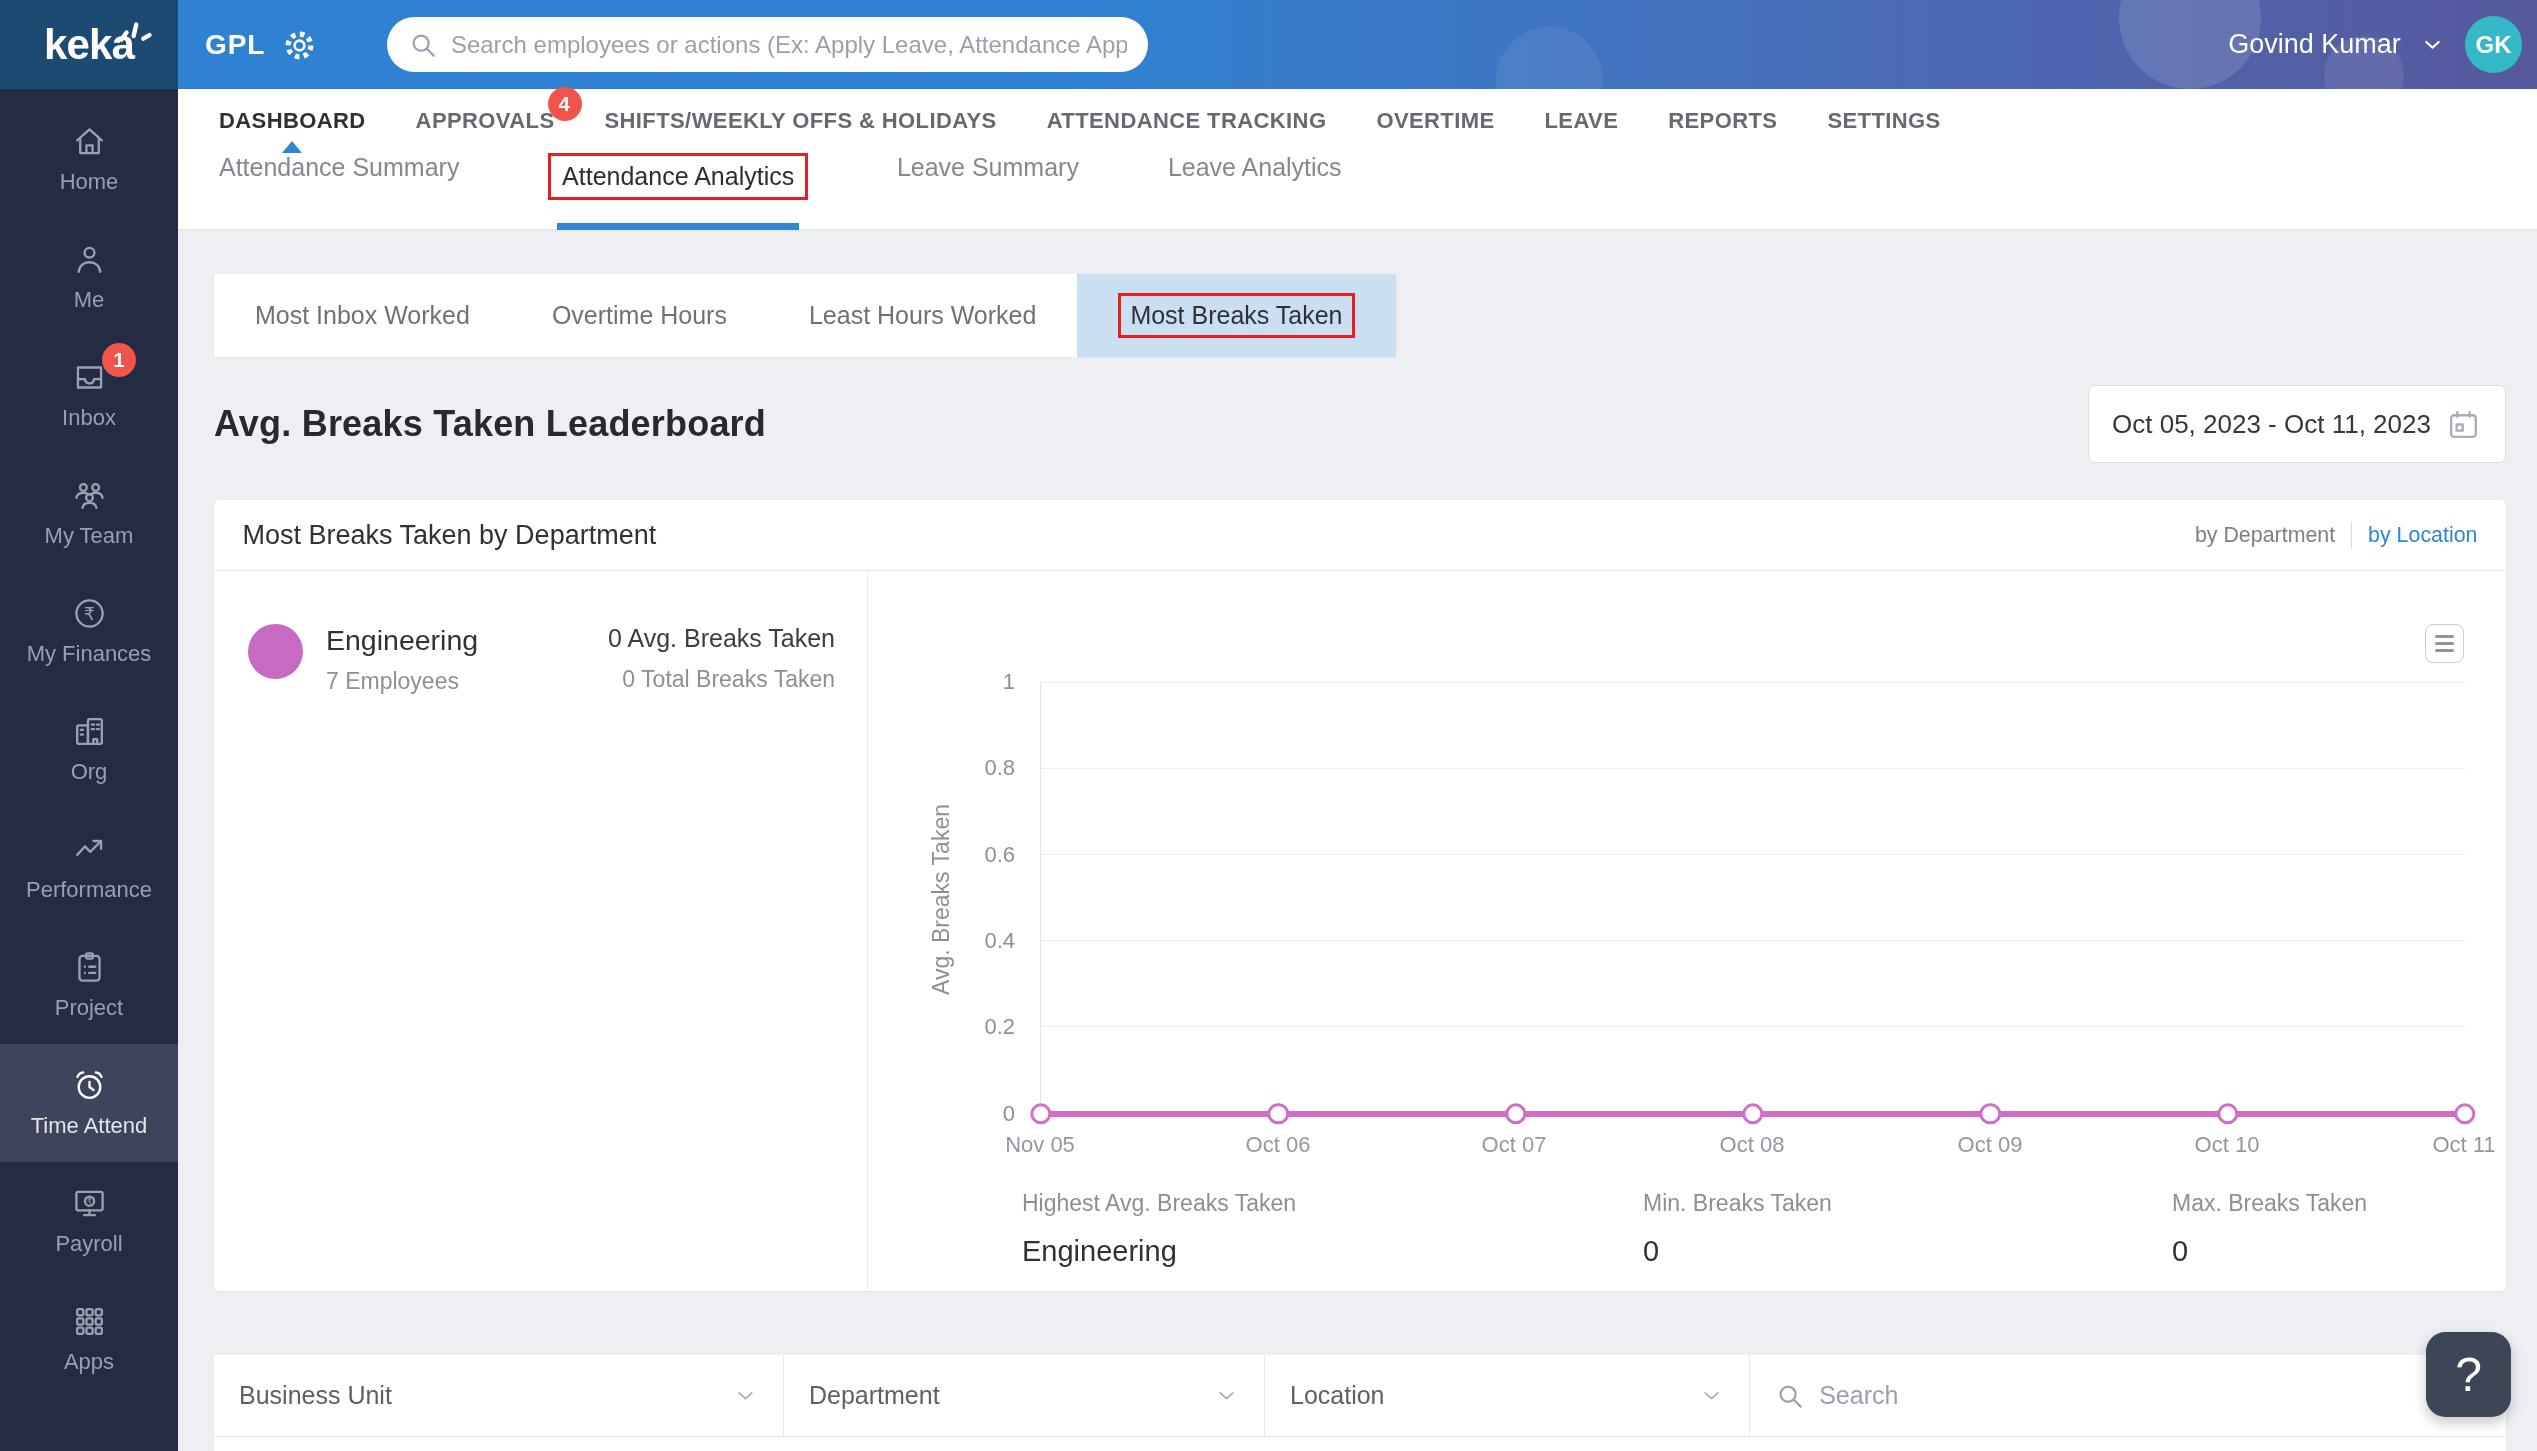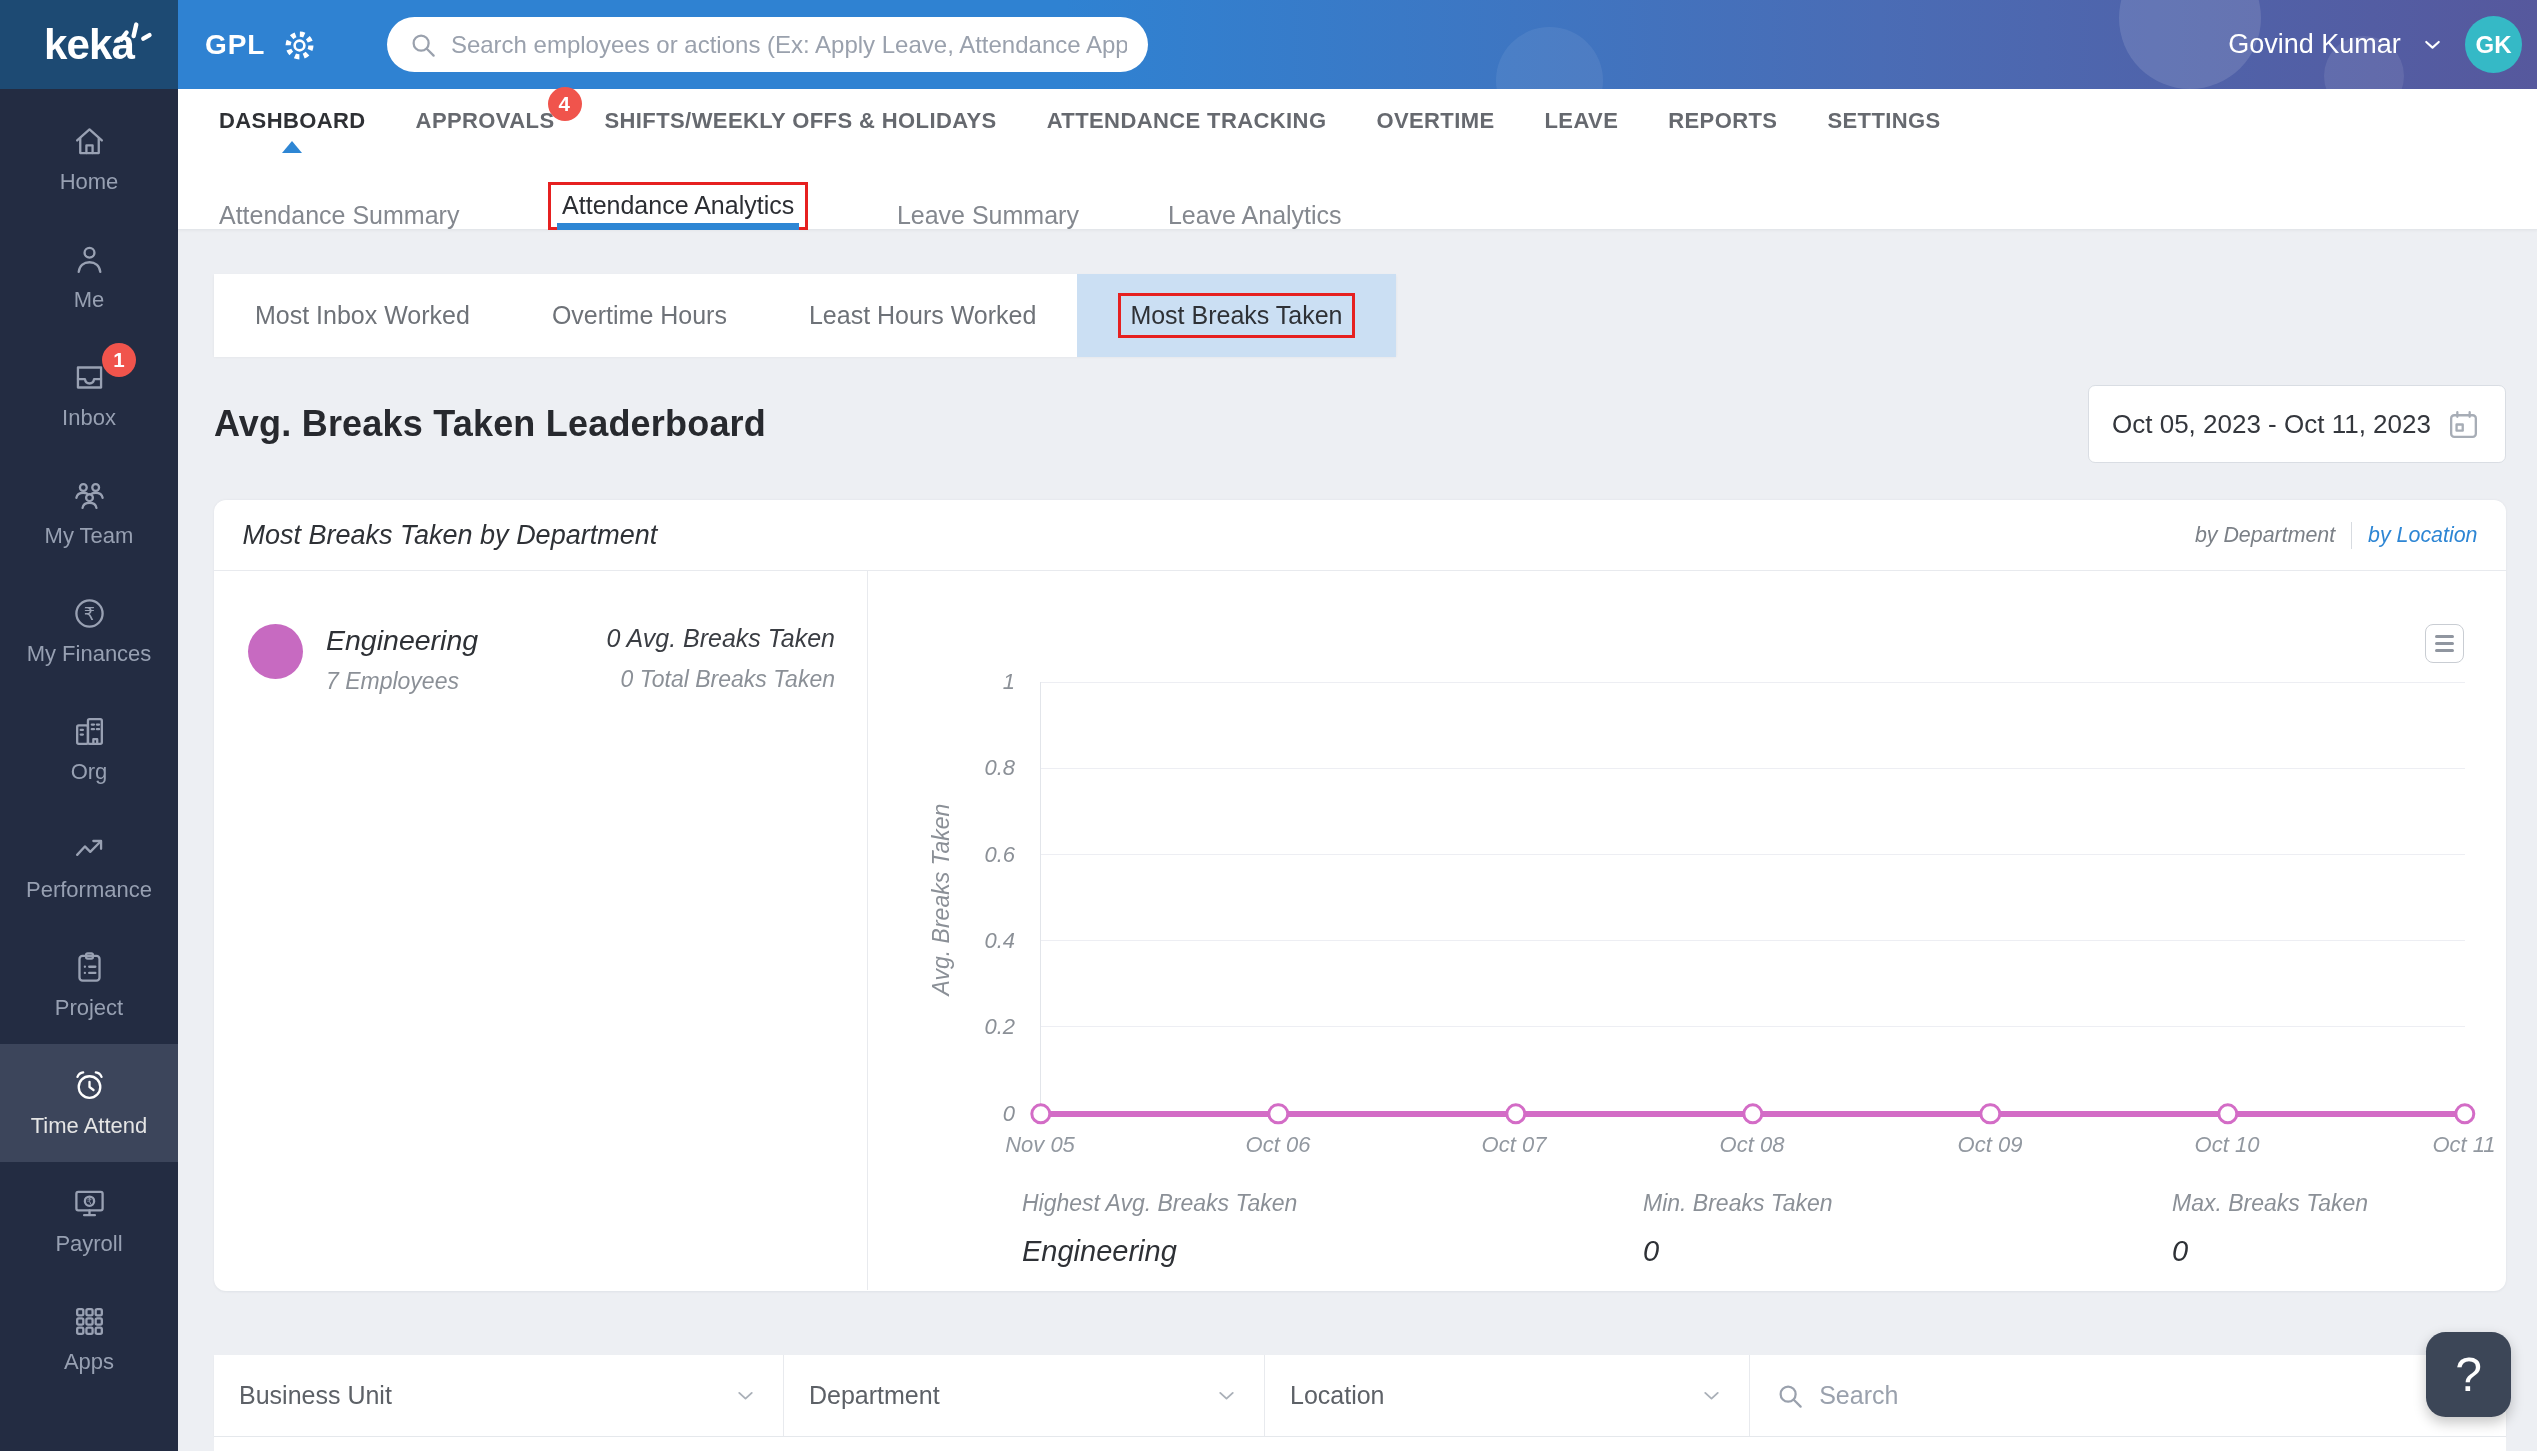--- a/index.html
+++ b/index.html
@@ -50,39 +50,39 @@
   .navbar { height:64px; background:#fff; display:flex; align-items:center; padding-left:41px; gap:50px; }
   .nav-item { position:relative; font-size:22px; font-weight:bold; letter-spacing:0.4px; color:#66696f;
     height:64px; display:flex; align-items:center; cursor:pointer; white-space:nowrap; }
   .nav-item.active { color:#2e3034; }
   .nav-item.active::after { content:""; position:absolute; bottom:0; left:50%; transform:translateX(-50%);
     border-left:10.7px solid transparent; border-right:10.7px solid transparent; border-bottom:12.5px solid #2e86d4; }
   .nav-badge { position:absolute; top:-1.8px; right:-27px; width:34px; height:34px; border-radius:50%;
     background:#f0544c; color:#fff; font-size:20.5px; font-weight:bold; display:flex; align-items:center; justify-content:center; }
   .subnav { height:77px; background:#fff; display:flex; align-items:center; padding-left:41px; gap:89px;
     border-bottom:0.9px solid #e3e6ea; box-shadow:0 1.8px 2.7px rgba(0,0,0,.04); }
-  .subnav-item { font-size:25px; color:#84888f; height:77px; display:flex; align-items:flex-end;
+  .subnav-item { font-size:25px; color:#84888f; height:77px; display:flex; align-items:flex-start;
     position:relative; cursor:pointer; white-space:nowrap; }
   .subnav-item.active { color:#2c2e33; }
   .subnav-item.active::after { content:""; position:absolute; bottom:0; left:9px; right:9px; height:6.2px; background:#2e86d4; }
   .annot { display:inline-block; border:3.6px solid #e62020; padding:6.2px 10.7px; }
 
   .content { padding:0 31px 0 36px; }
   .tabstrip { display:inline-flex; margin-top:44px; background:#fff; height:83px; box-shadow:0 0.9px 2.7px rgba(0,0,0,.06); }
   .tab { padding:0 41px; display:flex; align-items:center; font-size:25px; color:#6e7278; cursor:pointer; white-space:nowrap; }
   .tab.active { background:#cbdff3; color:#2e3136; }
   .tab.active .annot { padding:5.3px 9px; }
 
   .leader-row { margin-top:27px; height:80px; display:flex; justify-content:space-between; align-items:center;gap:16px; }
   .page-title { font-size:36px; color:#27292e; font-weight:bold; letter-spacing:0.2px; }
   .date-box { width:418px; height:78px; background:#fff; border:0.9px solid #d9dde3; border-radius:7.1px;
     display:flex; align-items:center; justify-content:space-between; padding:0 23px; font-size:26px; color:#34373d; cursor:pointer; }
 
   
-  .card { margin-top:36px; background:#fff; height:791px; border-radius:12px; box-shadow:0 0.9px 2.7px rgba(20,30,50,.06);font-style:italic; }
+  .card { margin-top:36px; background:#fff; height:791px; border-radius:5px; box-shadow:0 0.9px 2.7px rgba(20,30,50,.06); }
   .card-header { height:71px; display:flex; align-items:center; justify-content:space-between;
     padding:0 28.5px; border-bottom:0.9px solid #e8eaee; }
   .card-title { font-size:27px; color:#2e3136; }
   .view-toggle { display:flex; align-items:center; gap:16px; font-size:21.4px; }
   .vt-current { color:#7b8087; }
   .vt-divider { width:0.9px; height:27px; background:#d7dbe0; }
   .vt-link { color:#2e86d4; cursor:pointer; }
   .card-body { display:flex; height:719px; }
   .legend-panel { width:654px; border-right:0.9px solid #e8eaee; padding:53px 32px 0 34px; }
   .legend-item { display:flex; align-items:flex-start; }

